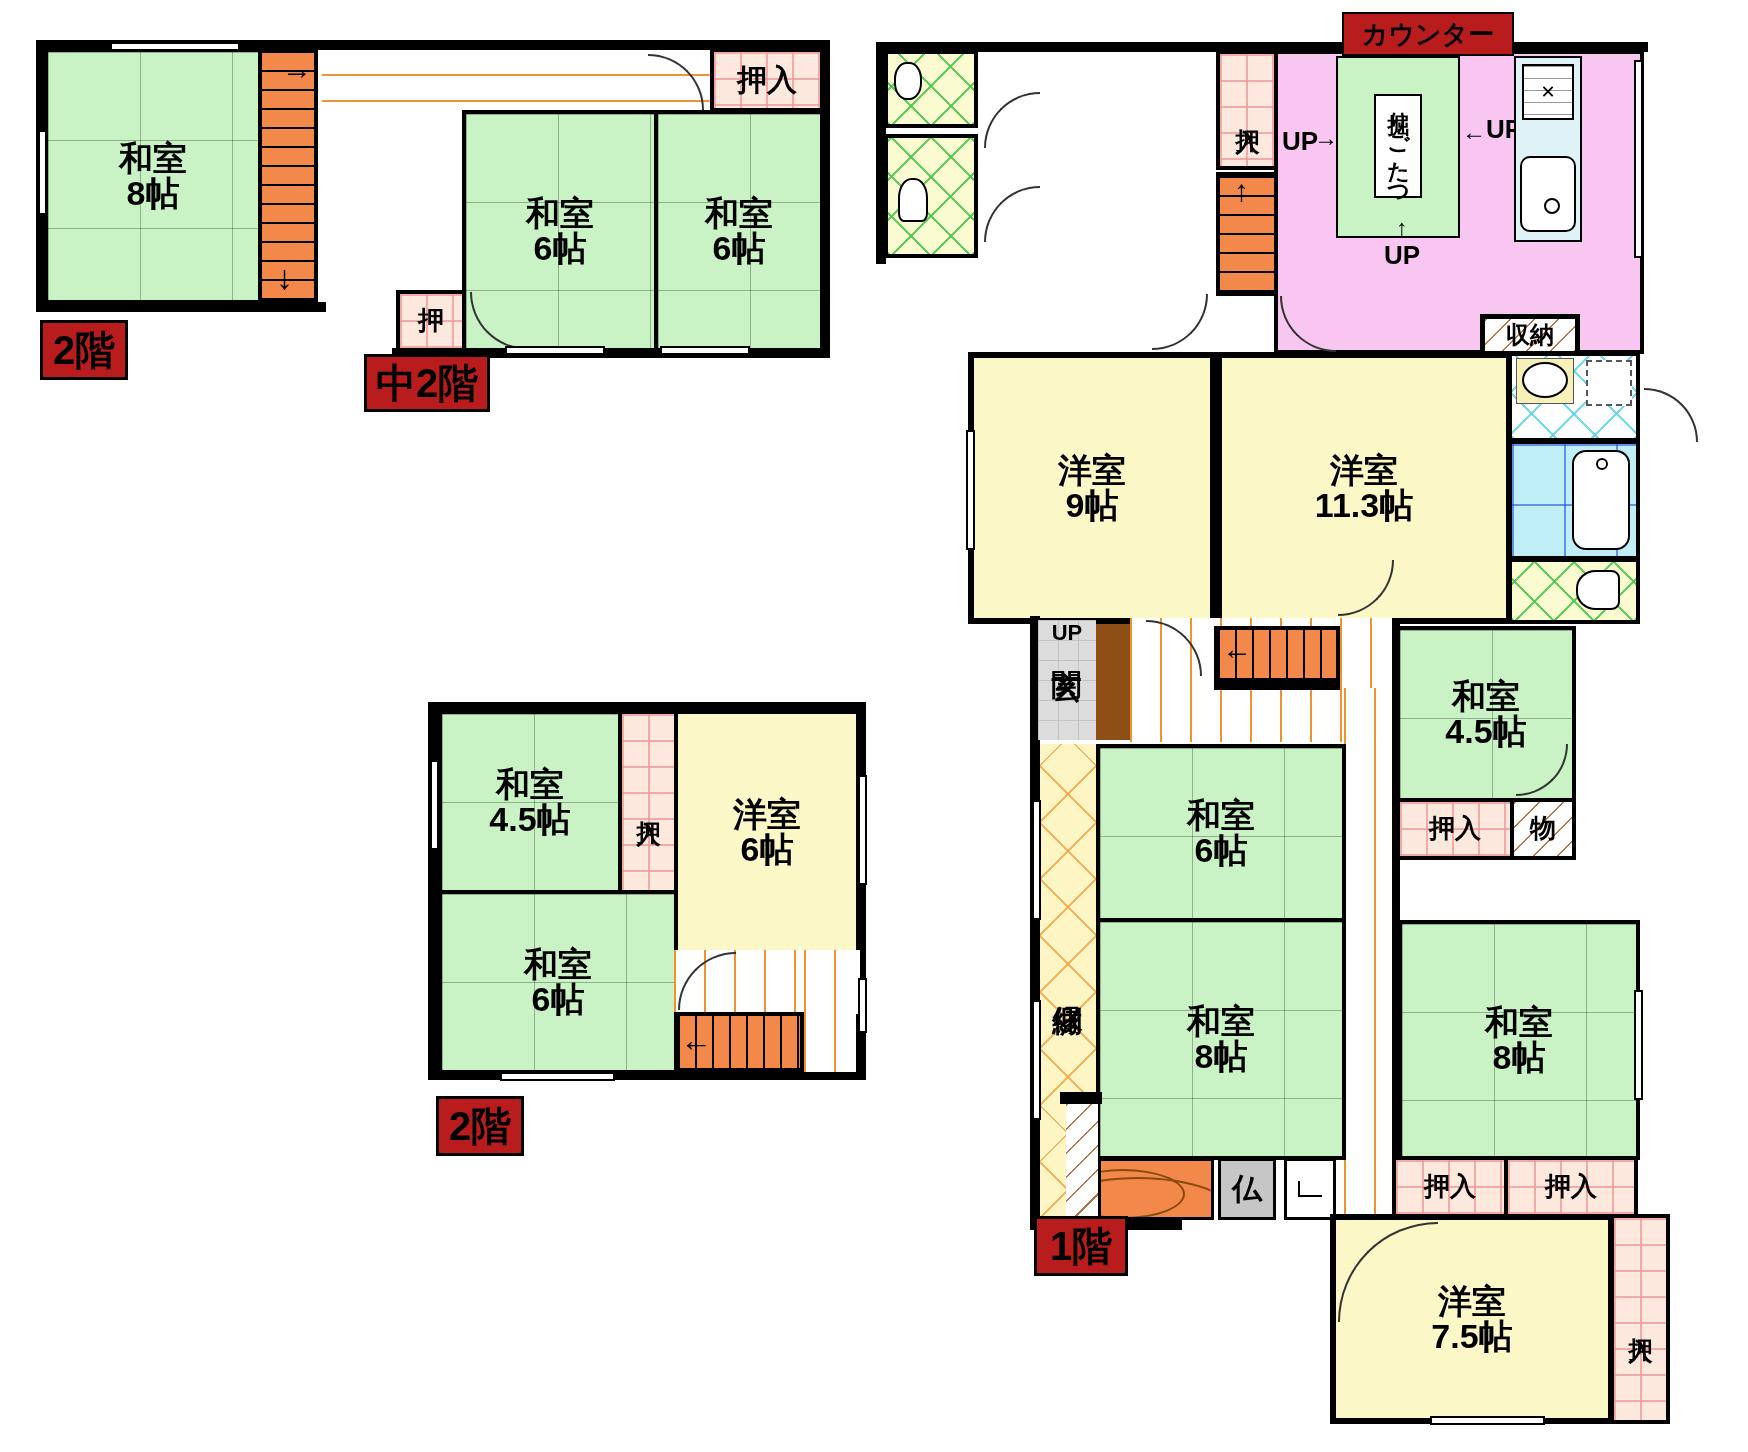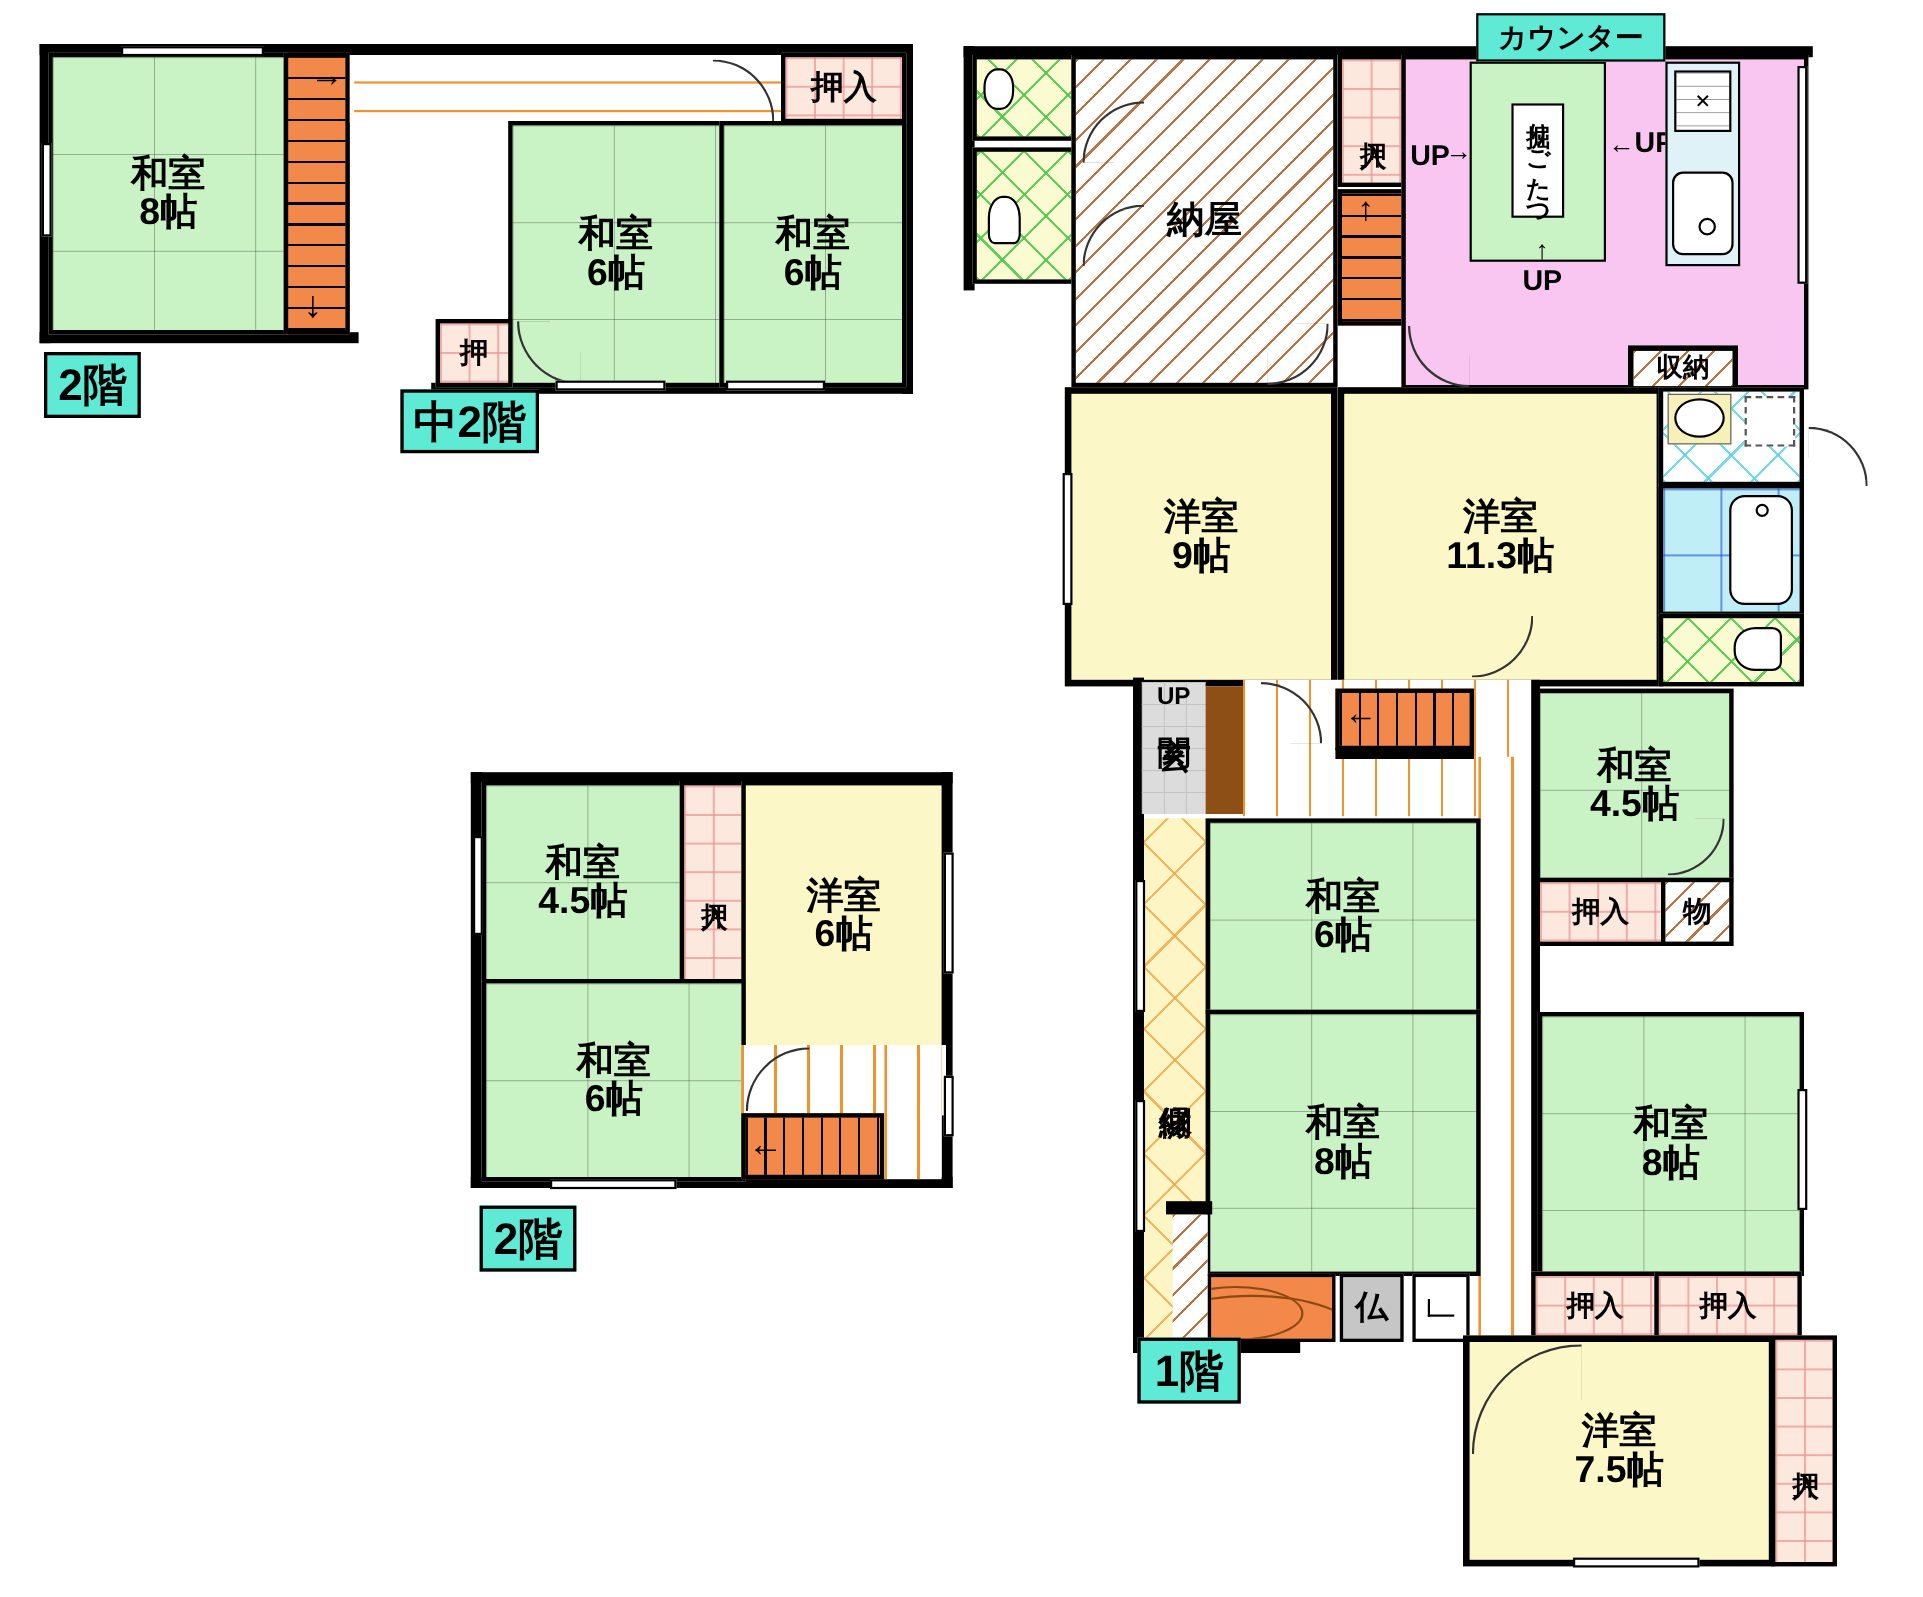--- a/index.html
+++ b/index.html
@@ -20,21 +20,21 @@
   .hatch-orangecross{background-color:#fdf6c4;background-image:repeating-linear-gradient(45deg,rgba(243,160,60,.75) 0 2px,transparent 2px 40px),repeating-linear-gradient(-45deg,rgba(243,160,60,.75) 0 2px,transparent 2px 40px);}
   .woodv{background-color:#fff;background-image:repeating-linear-gradient(90deg,#f0922e 0 2px,transparent 2px 30px);}
   .graytile{background-color:#dcdcdc;background-image:linear-gradient(#c2c2c2 1px,transparent 1px),linear-gradient(90deg,#c2c2c2 1px,transparent 1px);background-size:20px 20px;}
   .bath{background-color:#bfeef6;background-image:linear-gradient(rgba(20,70,220,.55) 2px,transparent 2px),linear-gradient(90deg,rgba(20,70,220,.55) 2px,transparent 2px);background-size:52px 60px;}
   .kitchen{background:#def2f8;}
   .stairs{background-color:#f2884a;}
   .stairs.treads-h{background-image:repeating-linear-gradient(0deg,#000 0 2px,transparent 2px 19px);}
   .stairs.treads-v{background-image:repeating-linear-gradient(90deg,#000 0 2px,transparent 2px 17px);}
   .wall{position:absolute;background:#000;}
   .win{position:absolute;background:#fff;border:2px solid #000;box-sizing:border-box;}
-  .labelbox{position:absolute;background:#5eead4;border:3px solid #000;display:flex;align-items:center;justify-content:center;font-weight:bold;font-size:40px;box-sizing:border-box;}
+  .labelbox{position:absolute;background:#b91c1c;border:3px solid #000;display:flex;align-items:center;justify-content:center;font-weight:bold;font-size:40px;box-sizing:border-box;}
   .note{position:absolute;font-weight:bold;font-size:45px;white-space:nowrap;}
   .vert{writing-mode:vertical-rl;text-orientation:upright;}
   .arc{position:absolute;box-sizing:border-box;}
   .arc-tl{border-top:2px solid #333;border-left:2px solid #333;border-top-left-radius:100%;}
   .arc-tr{border-top:2px solid #333;border-right:2px solid #333;border-top-right-radius:100%;}
   .arc-bl{border-bottom:2px solid #333;border-left:2px solid #333;border-bottom-left-radius:100%;}
   .arc-br{border-bottom:2px solid #333;border-right:2px solid #333;border-bottom-right-radius:100%;}
   .arrow{position:absolute;font-weight:bold;color:#000;}
   .upword{position:absolute;font-weight:bold;font-size:26px;}
   .fixture{position:absolute;box-sizing:border-box;background:#fff;border:2px solid #000;}
@@ -120,23 +120,20 @@
   <div class="labelbox" style="left:436px;top:1096px;width:88px;height:60px;">
     <span>2階</span>
   </div>
 
   <div class="wall" style="left:876px;top:42px;width:772px;height:10px;"></div>
   <div class="wall" style="left:876px;top:42px;width:10px;height:222px;"></div>
   <div class="room hatch-greencross" style="left:884px;top:50px;width:94px;height:78px;"></div>
   <div class="fixture" style="left:894px;top:62px;width:28px;height:38px;border-radius:45%;"></div>
   <div class="room hatch-greencross" style="left:884px;top:134px;width:94px;height:124px;"></div>
   <div class="fixture" style="left:898px;top:178px;width:30px;height:44px;border-radius:45% 45% 20% 20%;"></div>
-  <div class="room hatch-brown" style="left:974px;top:50px;width:242px;height:302px;">
-    <span class="rname fs34">納屋</span>
-  </div>
   <div class="arc arc-tl" style="left:984px;top:92px;width:56px;height:56px;"></div>
   <div class="arc arc-tl" style="left:984px;top:186px;width:56px;height:56px;"></div>
   <div class="arc arc-br" style="left:1152px;top:294px;width:56px;height:56px;"></div>
   <div class="room hatch-pink" style="left:1216px;top:50px;width:62px;height:120px;">
     <span class="rname fs24 vert">押入</span>
   </div>
   <div class="room stairs treads-h" style="left:1216px;top:172px;width:62px;height:124px;"></div>
   <div class="arrow" style="left:1234px;top:174px;font-size:30px;">↑</div>
 
   <div class="room pinkroom" style="left:1274px;top:50px;width:370px;height:304px;"></div>

